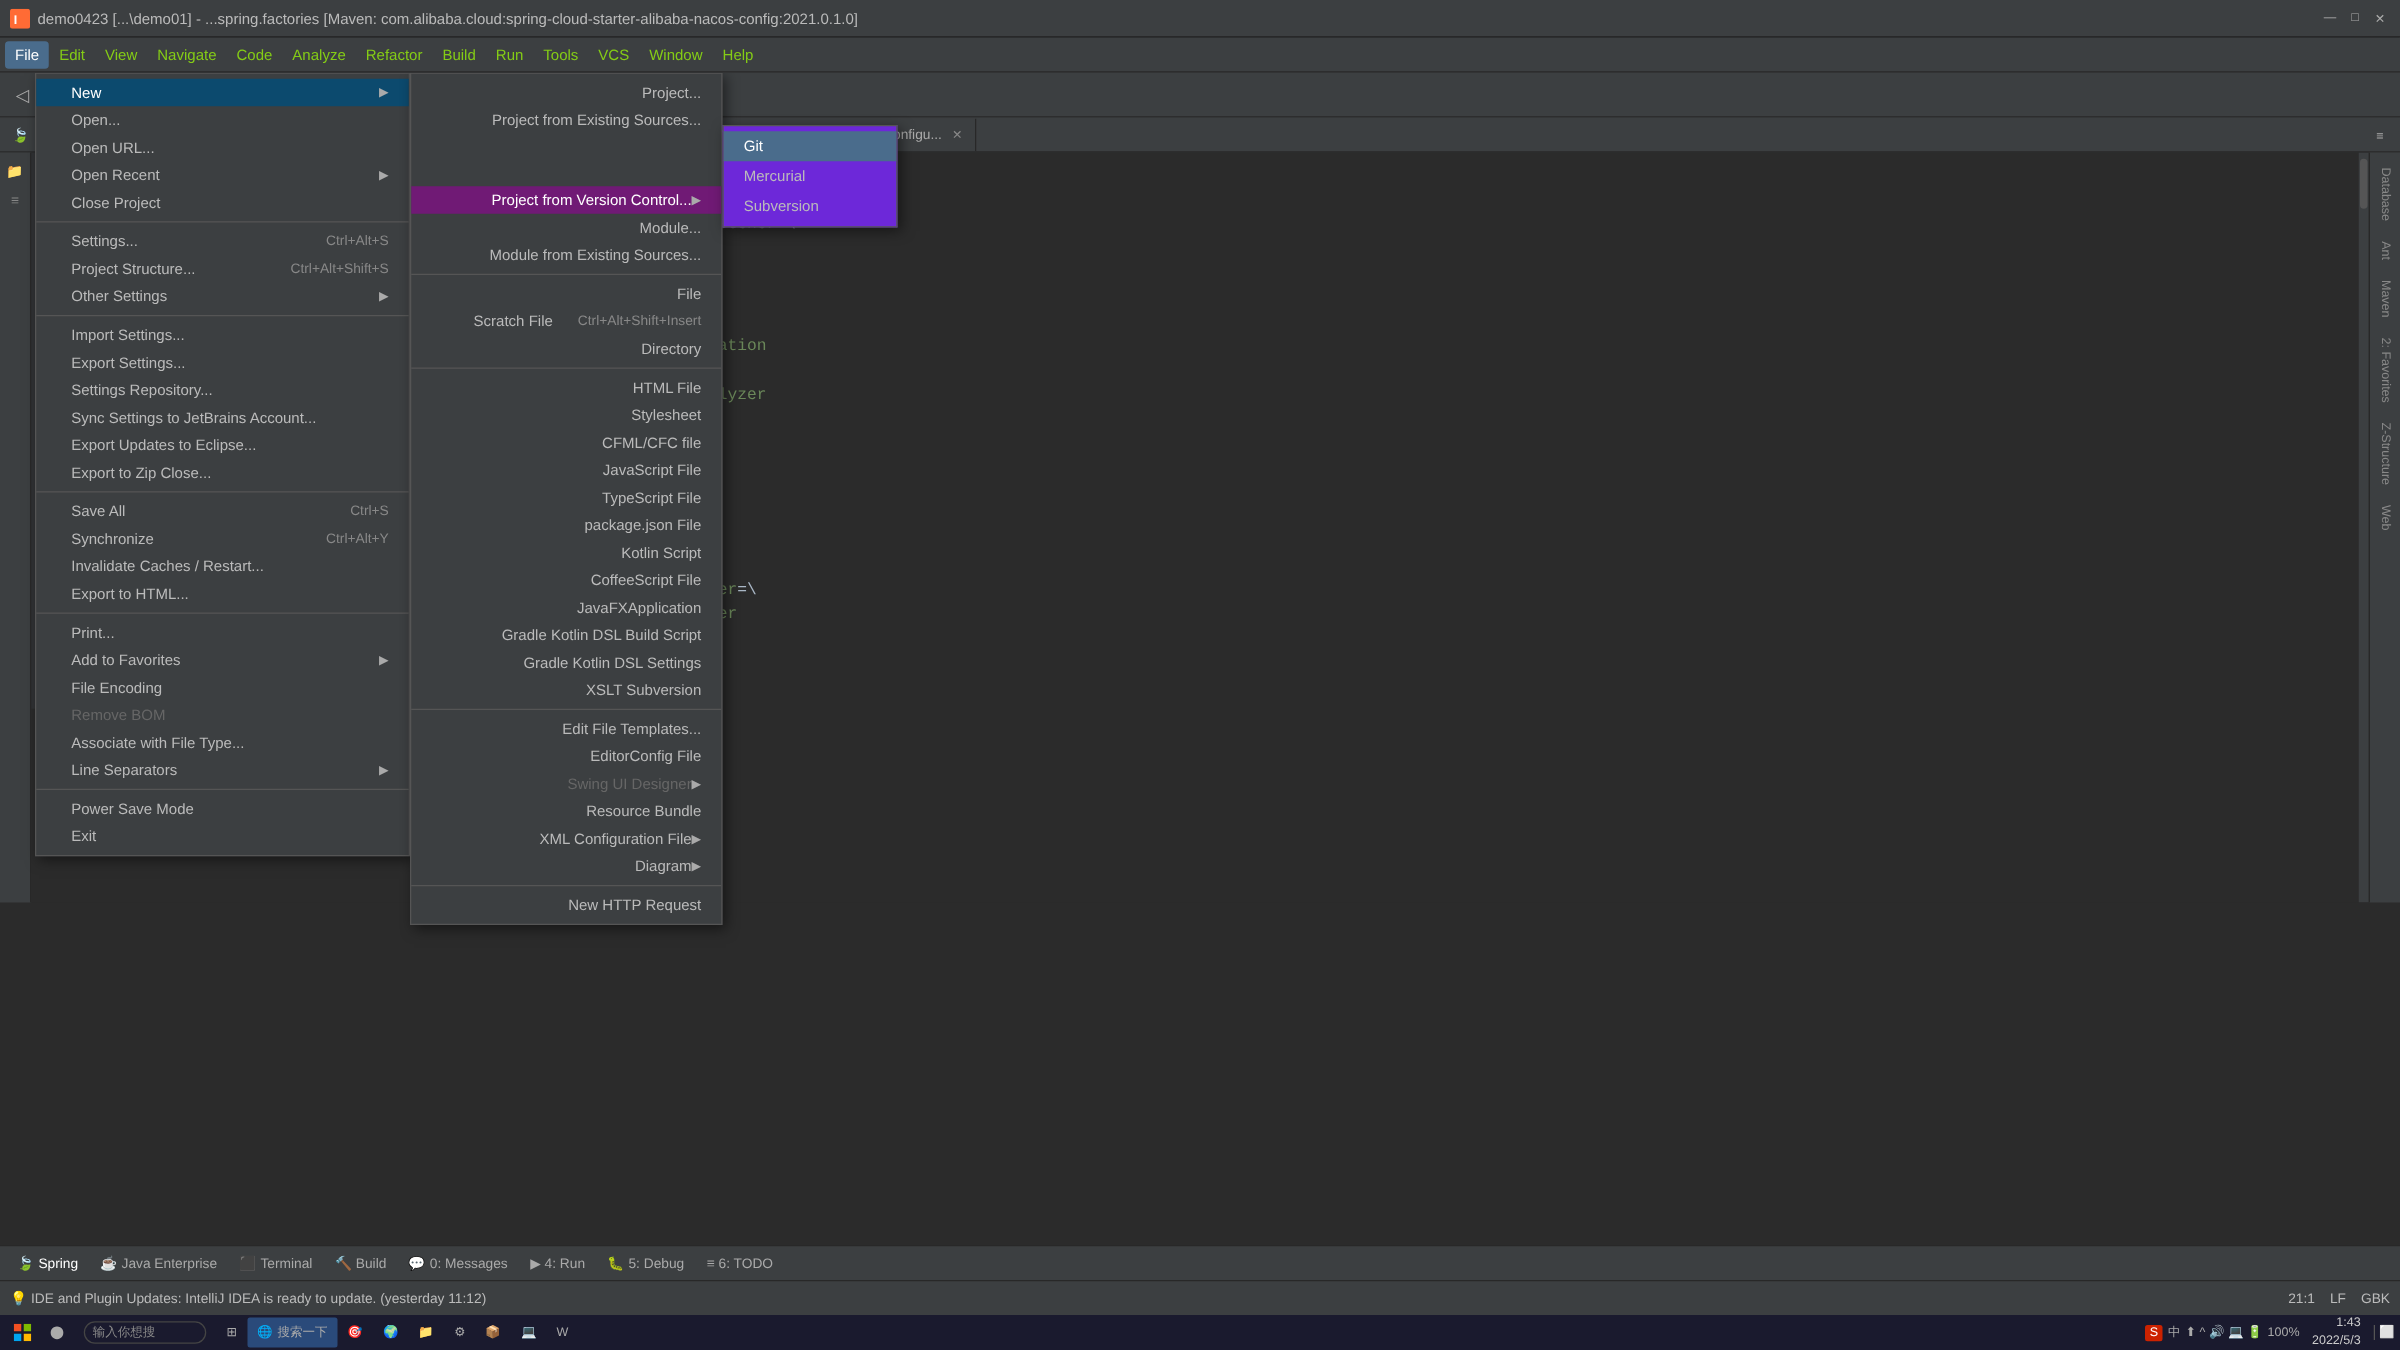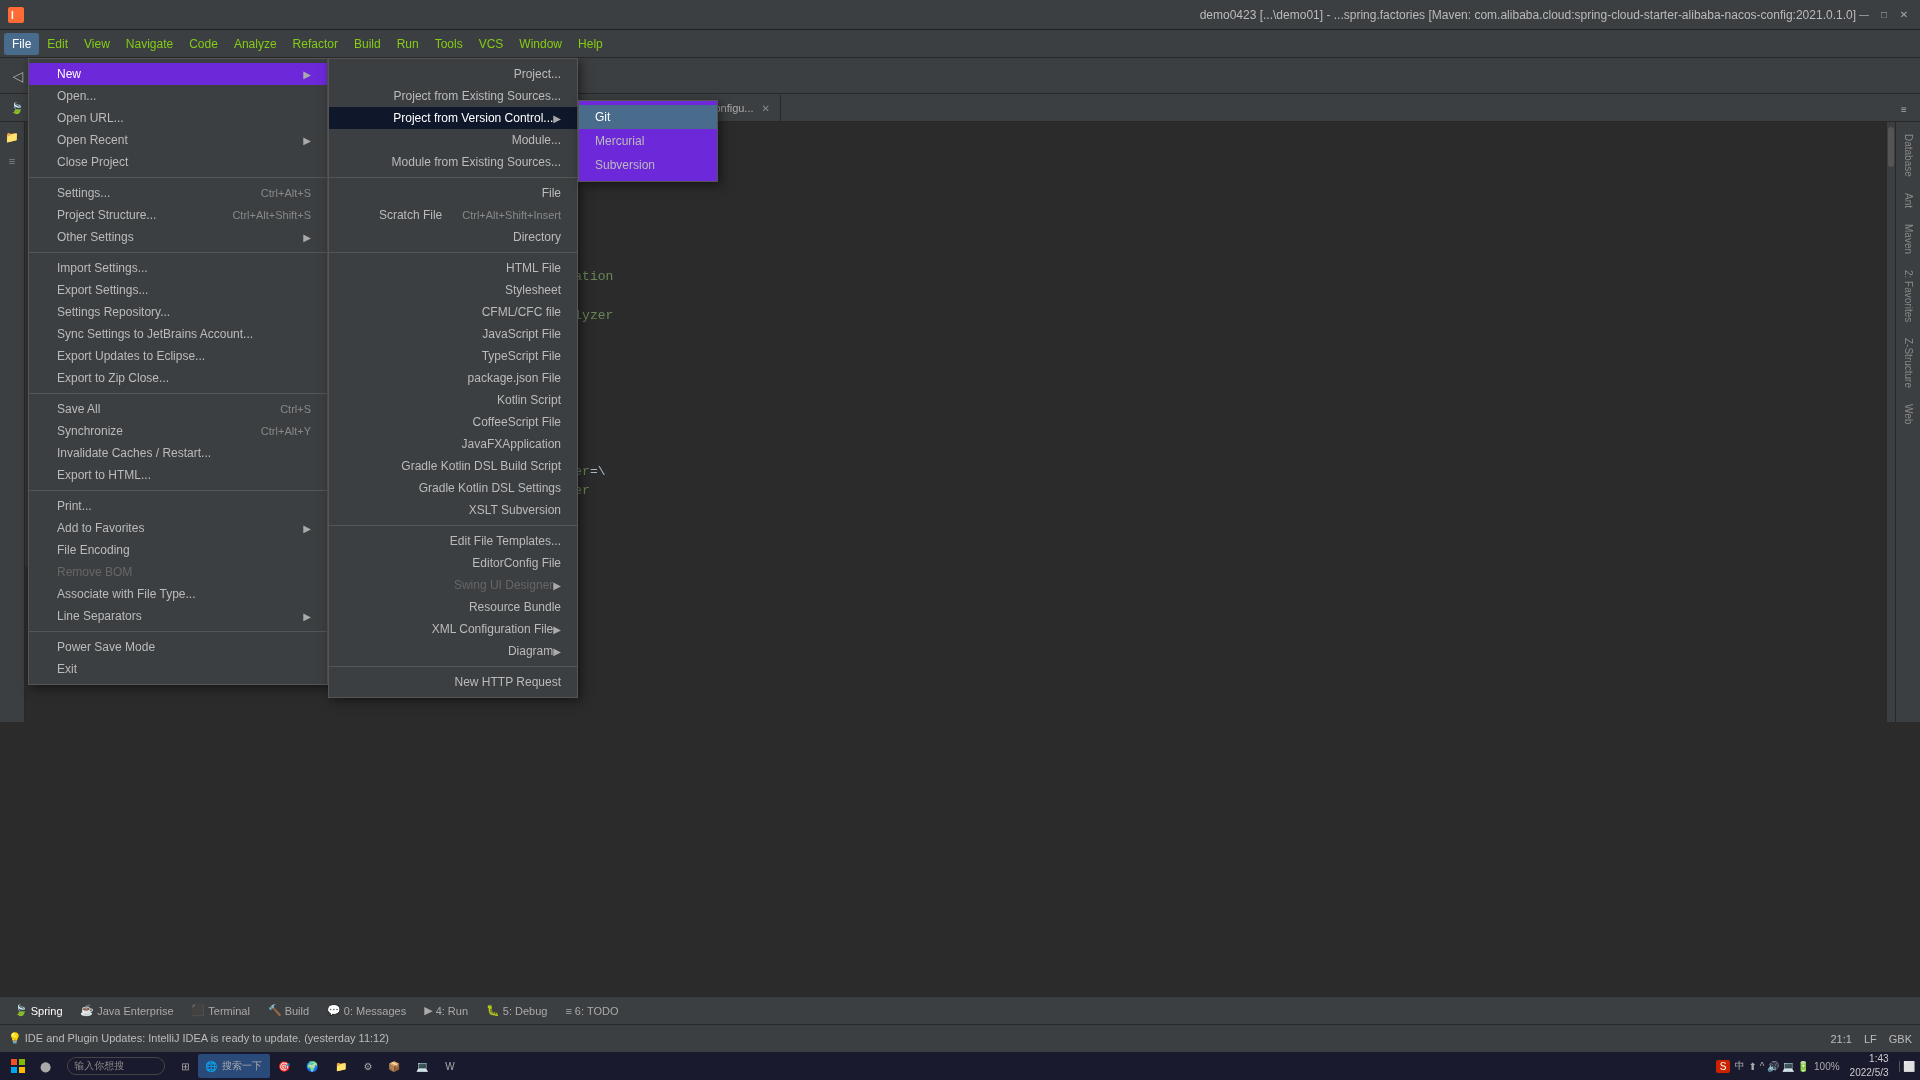--- a/index.html
+++ b/index.html
@@ -10,21 +10,21 @@
       background: #3c3f41;
       height: 30px;
       display: flex;
       align-items: center;
       padding: 0 8px;
       border-bottom: 1px solid #222;
       position: relative;
       z-index: 1000;
     }
     .titlebar-icon { width: 16px; height: 16px; margin-right: 6px; }
-    .titlebar-title { flex: 1; font-size: 12px; color: #bbbbbb; text-align: right; }
+    .titlebar-title { flex: 1; font-size: 12px; color: #bbbbbb; text-align: left; }
     .titlebar-controls { display: flex; gap: 4px; }
     .titlebar-btn { width: 16px; height: 16px; display: flex; align-items: center; justify-content: center; font-size: 10px; color: #aaa; cursor: pointer; }
 
     
     .menubar {
       background: #3c3f41;
       height: 28px;
       display: flex;
       align-items: center;
       padding: 0 4px;
@@ -150,21 +150,21 @@
     .file-menu-item {
       padding: 4px 16px 4px 28px;
       display: flex;
       align-items: center;
       justify-content: space-between;
       color: #bbbbbb;
       font-size: 12px;
       cursor: pointer;
       position: relative;
     }
-    .file-menu-item.highlighted { background: #6d28d9; color: #fff; }
+    .file-menu-item.highlighted { background: #0c4a6e; color: #fff; }
     .file-menu-item.disabled { color: #666; cursor: default; }
     .file-menu-separator { height: 1px; background: #555; margin: 4px 0; }
     .file-menu-shortcut { color: #888; font-size: 11px; margin-left: 20px; }
     .file-menu-arrow { color: #aaa; font-size: 10px; }
 
     
     .new-submenu {
       position: fixed;
       top: 58px;
       left: 328px;
@@ -178,21 +178,21 @@
     .submenu-item {
       padding: 4px 16px 4px 28px;
       display: flex;
       align-items: center;
       justify-content: flex-end;
       color: #bbbbbb;
       font-size: 12px;
       cursor: pointer;
       position: relative;
     }
-    .submenu-item.highlighted { background: #0f172a; color: #fff; }
+    .submenu-item.highlighted { background: #701a75; color: #fff; margin-top: 42px; }
     .submenu-item.disabled { color: #666; }
 
     
     .vcs-submenu {
       position: fixed;
       top: 100px;
       left: 578px;
       width: 140px;
       background: #6d28d9;
       border: 1px solid #555;

